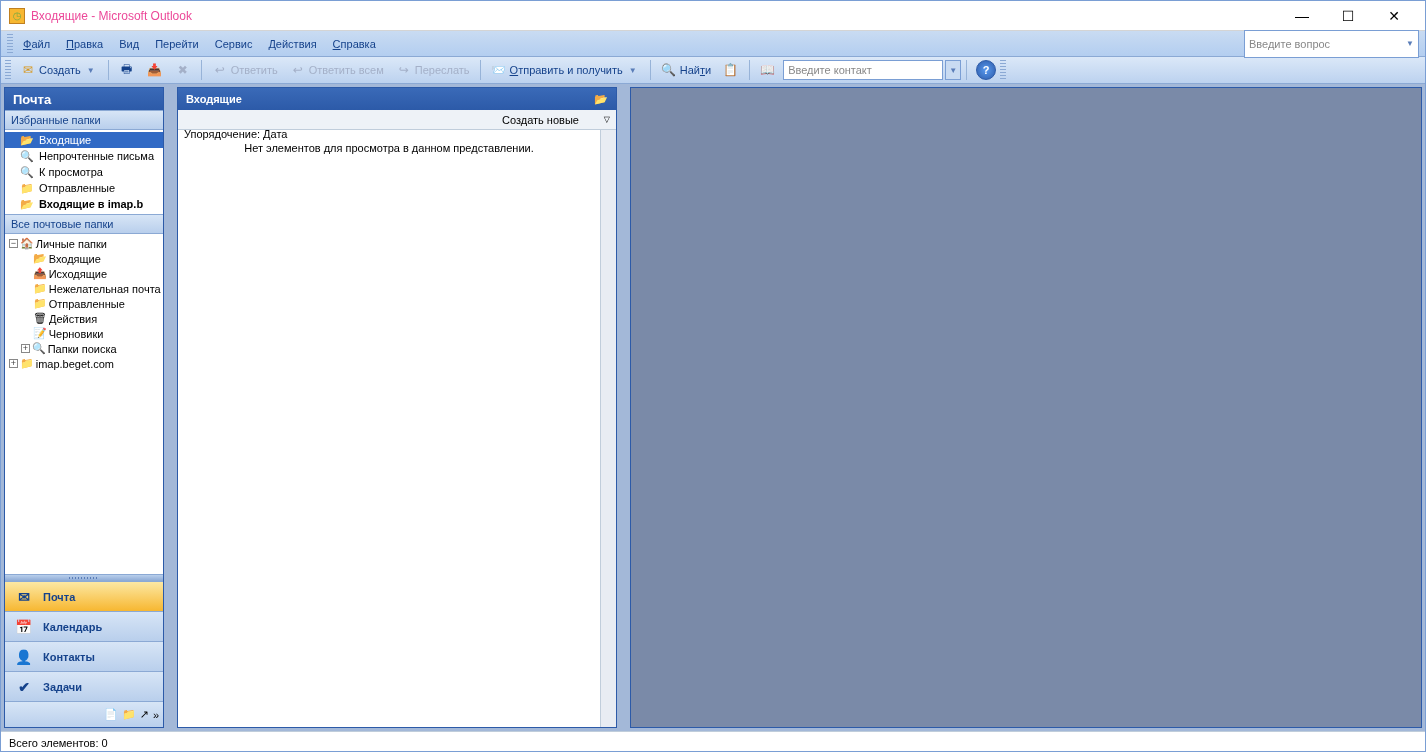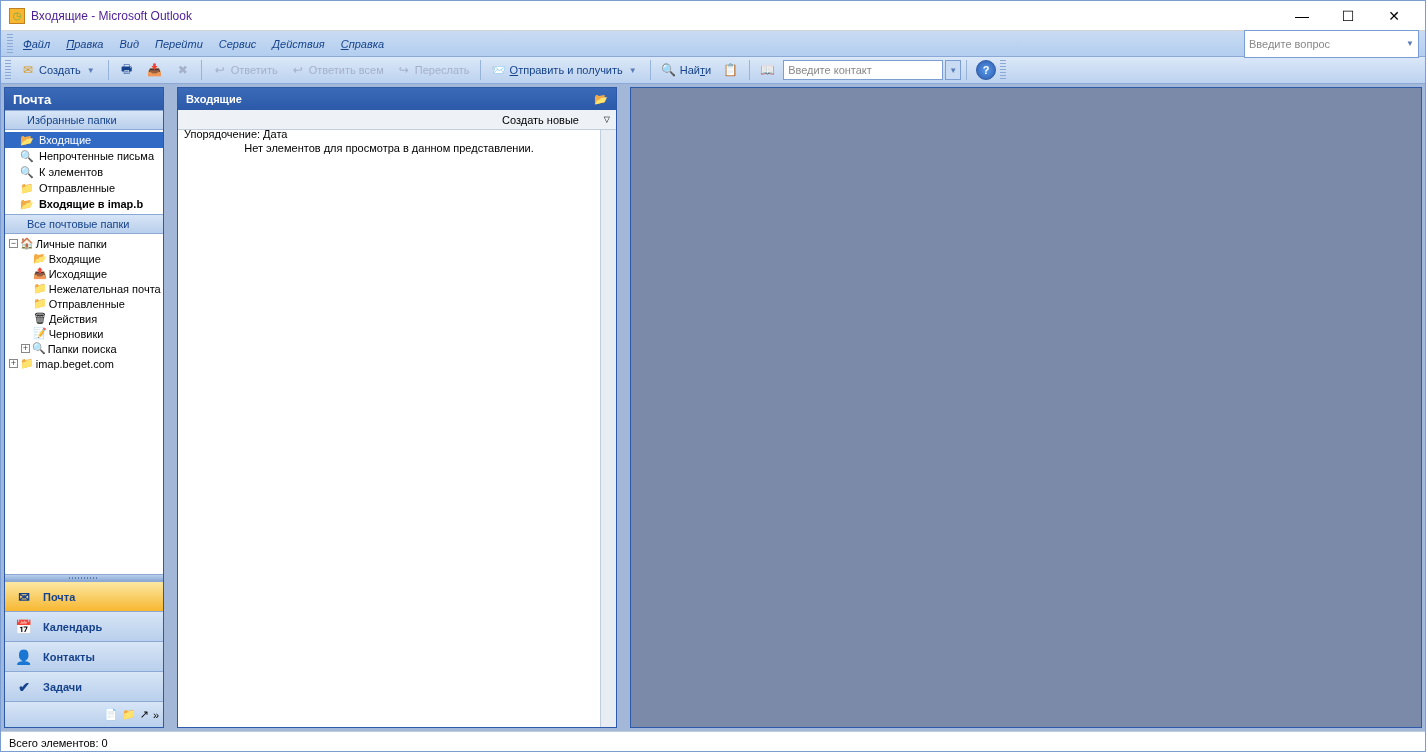--- a/index.html
+++ b/index.html
@@ -1,40 +1,40 @@
 <!DOCTYPE html>
 <html><head>
 <meta charset="utf-8">
 <style>
 * { box-sizing: border-box; margin: 0; padding: 0; font-family: Tahoma, Arial, sans-serif; font-size: 11px; }
 body { width: 1426px; height: 752px; background: #fff; overflow: hidden; border: 1px solid #7a9ed4; }
 .titlebar { height: 30px; background: #fff; display: flex; align-items: center; padding: 0 8px; border-bottom: 1px solid #d4d4d4; }
 .titlebar-icon { width: 16px; height: 16px; background: #f7b731; border: 1px solid #c08020; margin-right: 6px; display:flex;align-items:center;justify-content:center;font-size:10px;color:#7a4;}
-.titlebar-text { flex: 1; color: #4c1d95; font-size: 12px; }
+.titlebar-text { flex: 1; color: #ec4899; font-size: 12px; }
 .win-controls { display: flex; gap: 0; }
 .win-btn { width: 46px; height: 28px; display: flex; align-items: center; justify-content: center; font-size: 14px; cursor: default; }
 .menubar { height: 26px; background: linear-gradient(#c9dbf2,#b3cef0); display: flex; align-items: center; padding: 0 6px; border-bottom: 1px solid #8ba9d4; }
-.menubar-item { padding: 3px 8px; color: #15428b; cursor: default; font-style: italic; }
+.menubar-item { padding: 3px 8px; color: #15428b; cursor: default; }
 .menubar-item u { text-decoration: underline; }
 .question-box { margin-left: auto; width: 175px; height: 20px; background: #fff; border: 1px solid #7a9ed4; display: flex; align-items: center; padding: 13px 4px; color: #888; }
 .question-box .dd { margin-left: auto; color: #5a7db8; font-size: 8px; }
 .toolbar { height: 27px; background: linear-gradient(#dbe8f8,#bcd2ef); display: flex; align-items: center; padding: 0 4px; border-bottom: 1px solid #8ba9d4; gap: 2px; }
 .tb-grip { width: 6px; height: 20px; background: repeating-linear-gradient(180deg,#8ba9d4 0 1px,transparent 1px 3px); margin-right: 2px;}
 .tb-btn { display: flex; align-items: center; padding: 2px 4px; gap: 3px; cursor: default; border: 1px solid transparent; color: #15428b; }
 .tb-btn.disabled { color: #a4b0c8; }
 .tb-btn .ico { width: 16px; height: 16px; display: inline-flex; align-items: center; justify-content: center; font-size: 12px; }
 .tb-sep { width: 1px; height: 20px; background: #97b3d8; margin: 0 3px; }
 .tb-dd { font-size: 8px; color: #5a7db8; padding: 0 3px; }
 .contact-box { width: 160px; height: 20px; background: #fff; border: 1px solid #7a9ed4; padding: 0 4px; color: #888; display:flex;align-items:center;}
 .contact-dd { width: 16px; height: 20px; background:#c9dbf2; border:1px solid #7a9ed4; display:flex;align-items:center;justify-content:center;font-size:8px;color:#5a7db8;}
 .help-btn { width:20px;height:20px;border-radius:50%;background:radial-gradient(#5a9bf0,#2c5aa8);color:#fff;display:flex;align-items:center;justify-content:center;font-weight:bold;margin-left:4px;border:1px solid #2c5aa8;}
 .main { display: flex; height: 647px; background: #a3b8d8; padding: 3px; gap: 13px; }
 .navpanel { width: 160px; display: flex; flex-direction: column; border: 1px solid #2c5aa8; background:#fff;}
 .nav-header { height: 22px; background: linear-gradient(#3a6ab8,#2c5aa8); color: #fff; font-weight: bold; font-size: 13px; display: flex; align-items: center; padding: 0 8px; }
-.nav-subheader { height: 20px; background: linear-gradient(#d7e5f6,#b9cfec); color: #15428b; padding: 0 22px; display: flex; align-items: center; border-top: 1px solid #8ba9d4; border-bottom: 1px solid #8ba9d4;}
+.nav-subheader { height: 20px; background: linear-gradient(#d7e5f6,#b9cfec); color: #15428b; padding: 0 6px; display: flex; align-items: center; border-top: 1px solid #8ba9d4; border-bottom: 1px solid #8ba9d4;}
 .fav-list { background: #fff; padding: 2px 0; }
 .fav-item { display: flex; align-items: center; padding: 1px 6px 1px 14px; gap: 4px; cursor: default; white-space: nowrap; overflow: hidden; }
 .fav-item.selected { background: #316ac5; }
 .fav-item.selected .lbl{ background: #316ac5; color:#fff;}
 .fav-item .fico { width: 16px; height: 14px; display:inline-flex;align-items:center;justify-content:center;font-size:11px;}
 .tree { background: #fff; flex: 1; padding: 2px 0; overflow: hidden; }
 .tree-row { display:flex;align-items:center;padding:1px 0 1px 4px;gap:2px;white-space:nowrap;cursor:default;}
 .tree-toggle{width:9px;height:9px;border:1px solid #888;display:inline-flex;align-items:center;justify-content:center;font-size:9px;line-height:7px;color:#444;background:#fff;}
 .nav-splitter{height:7px;background:linear-gradient(#b9cfec,#8ba9d4);border-top:1px solid #8ba9d4;display:flex;align-items:center;justify-content:center;}
 .nav-splitter::after{content:"";width:30px;height:2px;background:repeating-linear-gradient(90deg,#5a7db8 0 1px,transparent 1px 3px);}
@@ -149,21 +149,21 @@
       <div class="fav-item selected">
           <span class="fico ico-folder">📂</span>
           <span class="lbl">Входящие</span>
         </div>
       <div class="fav-item">
           <span class="fico">🔍</span>
           <span>Непрочтенные письма</span>
         </div>
       <div class="fav-item">
           <span class="fico">🔍</span>
-          <span>К элементов</span>
+          <span>К просмотра</span>
         </div>
       <div class="fav-item">
           <span class="fico ico-folder">📁</span>
           <span>Отправленные</span>
         </div>
       <div class="fav-item">
           <span class="fico ico-folder">📂</span>
           <b>Входящие в imap.b</b>
         </div>
     </div>

